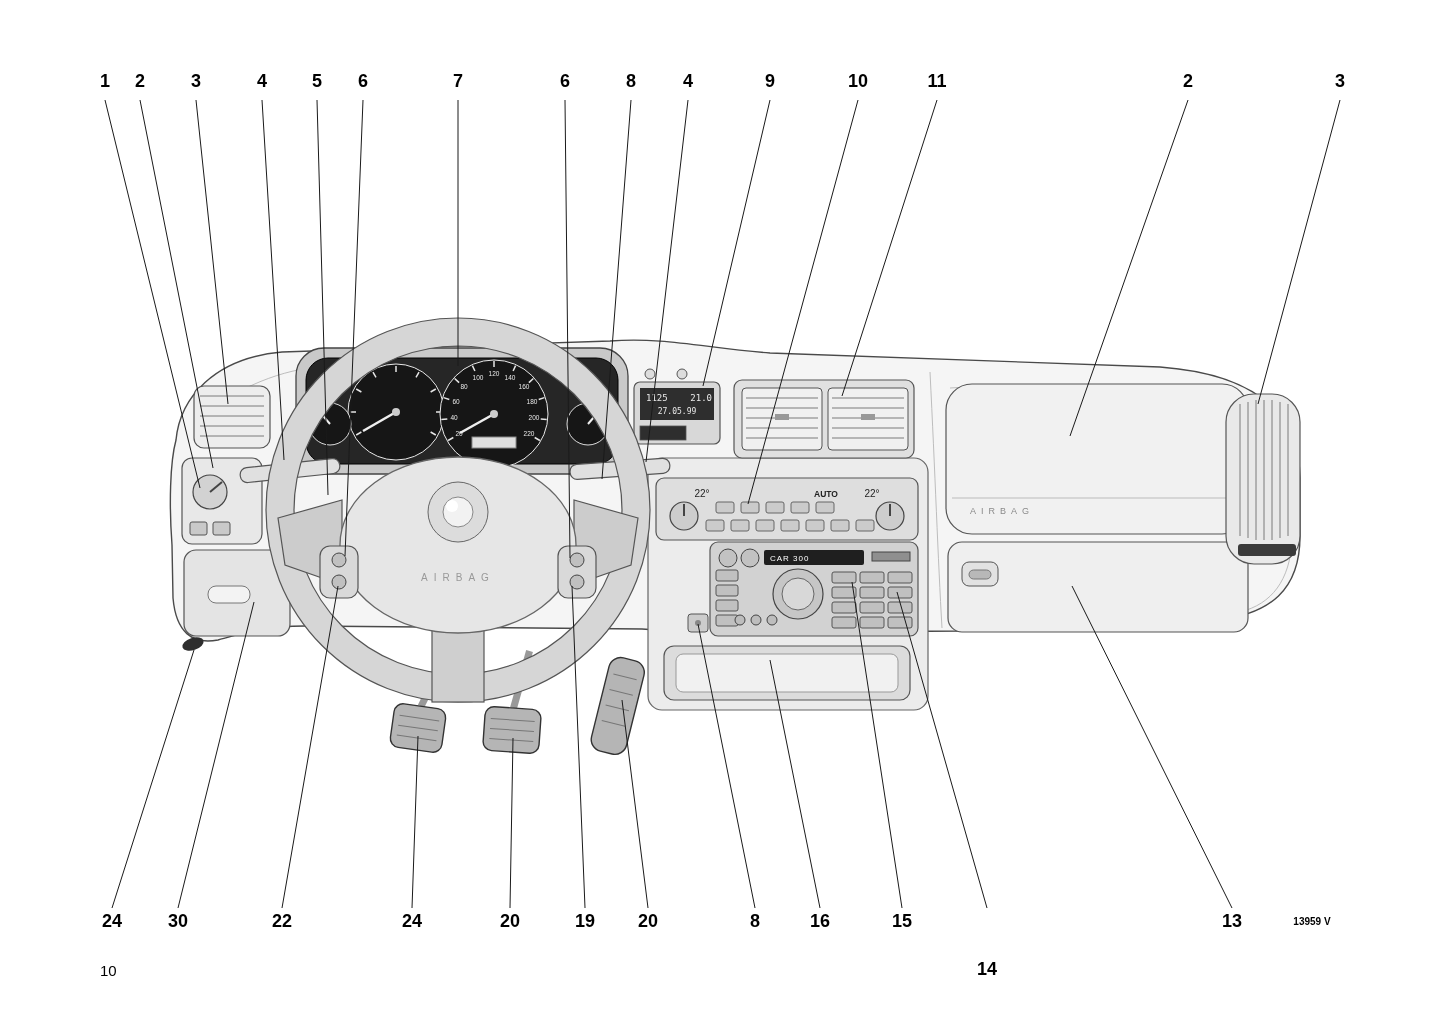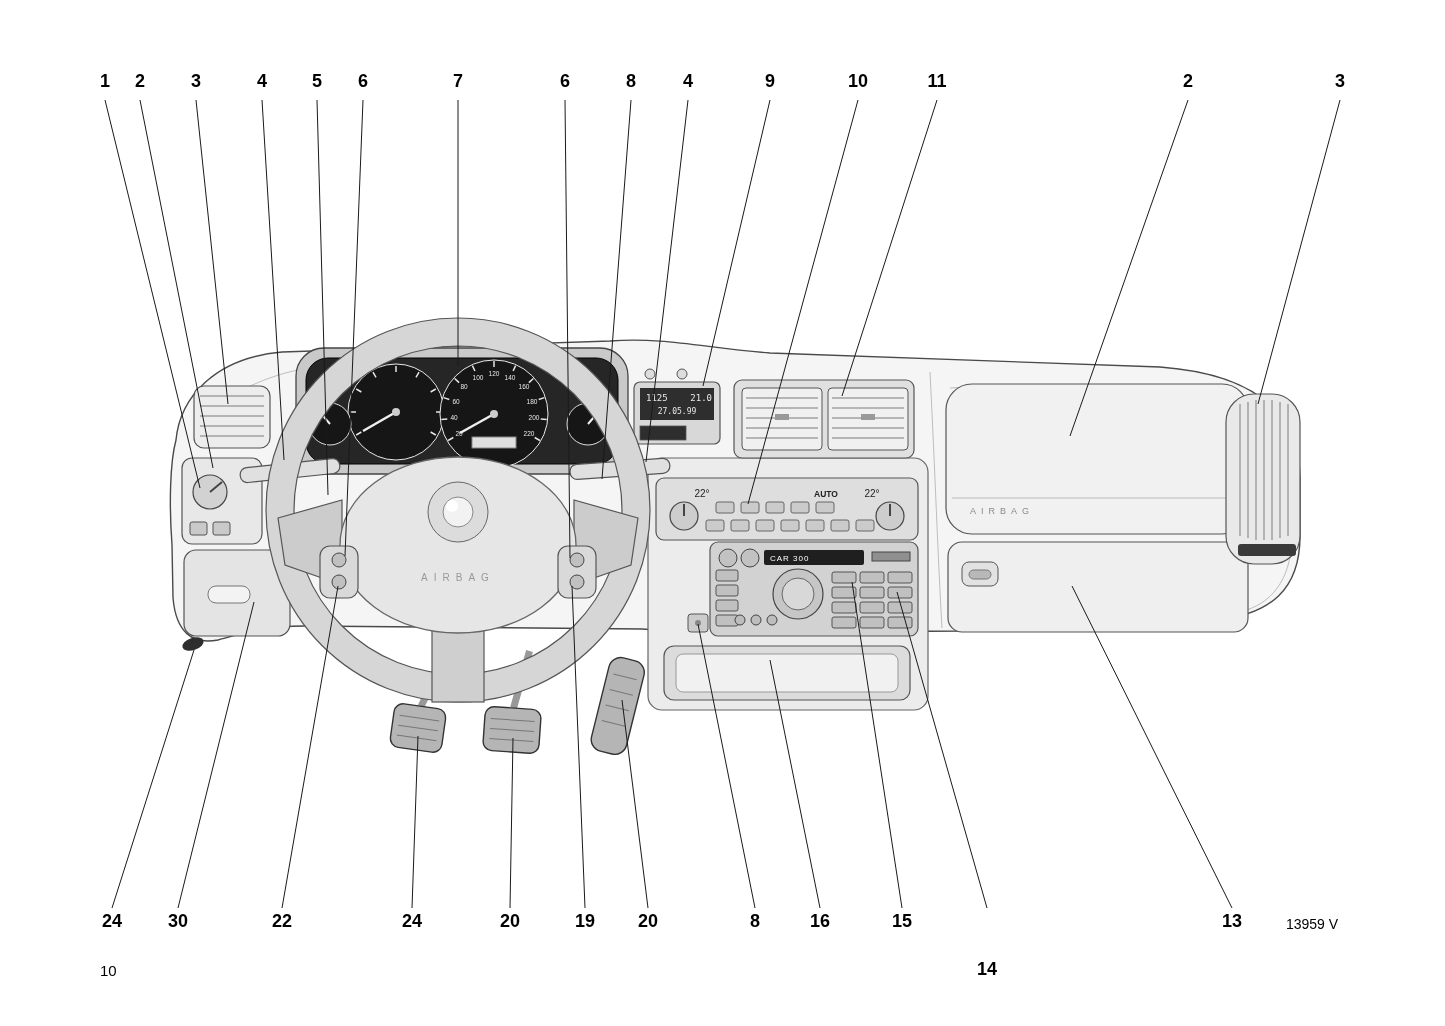--- a/index.html
+++ b/index.html
@@ -1,20 +1,20 @@
 <!DOCTYPE html>
 <html><head>
 <meta charset="utf-8">
 <style>
   html,body{margin:0;padding:0;background:#fff;}
   .stage{position:relative;width:1445px;height:1026px;background:#ffffff;overflow:hidden;
          font-family:"Liberation Sans",sans-serif;color:#000;}
   .stage svg{position:absolute;left:0;top:0;}
   .callout{position:absolute;transform:translateX(-50%);font-size:18px;font-weight:700;line-height:1;}
-  .figref{position:absolute;transform:translateX(-50%);font-size:14px;font-weight:400;}
+  .figref{position:absolute;transform:translateX(-50%);font-size:10px;font-weight:700;}
   .pagenum{position:absolute;font-size:15px;font-weight:400;}
   .lcd{font-family:"DejaVu Sans Mono",monospace;fill:#e8e8e8;}
   .tick{stroke:#e6e6e6;stroke-width:1.5;}
   .slat{stroke:#7a7a7a;stroke-width:1;}
   .crease{fill:none;stroke:#bdbdbd;stroke-width:1;}
   .leader{stroke:#1a1a1a;stroke-width:1;}
 </style>
 </head>
 <body>
 

